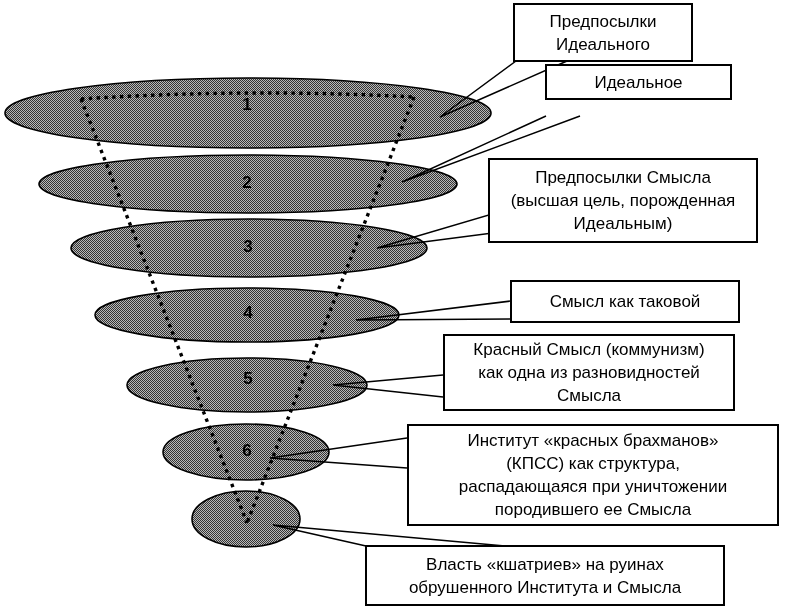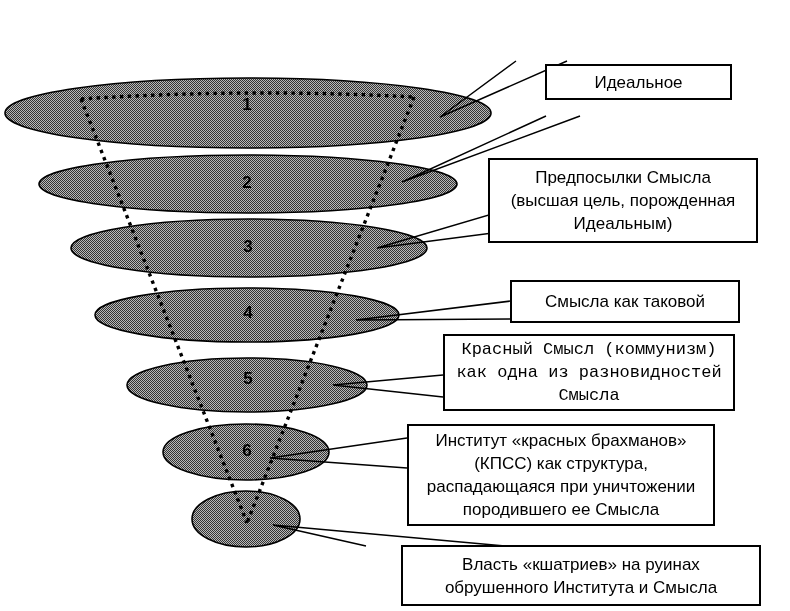--- a/index.html
+++ b/index.html
@@ -94,34 +94,36 @@
 
     <path class="leader" d="M 516 61 L 440 117 L 567 61"></path>
     <path class="leader" d="M 546 116 L 402 182 L 580 116"></path>
     <path class="leader" d="M 516 207 L 377 248 L 516 230"></path>
     <path class="leader" d="M 511 301 L 356 320 L 511 319"></path>
     <path class="leader" d="M 443 375 L 333 385 L 443 397"></path>
     <path class="leader" d="M 407 438 L 270 458 L 407 468"></path>
     <path class="leader" d="M 366 546 L 273 525 L 505 546"></path>
   </svg>
 
+  <div class="callout" style="left:513px; top:3px;   width:180px; height:59px;">Предпосылки
+Идеального</div>
 
   <div class="callout" style="left:545px; top:64px;  width:187px; height:36px;">Идеальное</div>
 
   <div class="callout" style="left:488px; top:158px; width:270px; height:85px;">Предпосылки Смысла
 (высшая цель, порожденная
 Идеальным)</div>
 
-  <div class="callout" style="left:510px; top:280px; width:230px; height:43px;">Смысла как таковой</div>
+  <div class="callout" style="left:510px; top:280px; width:230px; height:43px;">Смысл как таковой</div>
 
-  <div class="callout" style="left:443px; top:334px; width:292px; height:77px;font-family:Liberation Mono, monospace;">Красный Смысл (коммунизм)
+  <div class="callout" style="left:443px; top:334px; width:292px; height:77px;">Красный Смысл (коммунизм)
 как одна из разновидностей
 Смысла</div>
 
-  <div class="callout" style="left:407px; top:424px; width:308px; height:102px;">Институт «красных брахманов»
+  <div class="callout" style="left:407px; top:424px; width:372px; height:102px;">Институт «красных брахманов»
 (КПСС) как структура,
 распадающаяся при уничтожении
 породившего ее Смысла</div>
 
-  <div class="callout" style="left:365px; top:545px; width:360px; height:61px;margin-left:36px;">Власть «кшатриев» на руинах
+  <div class="callout" style="left:365px; top:545px; width:360px; height:61px;">Власть «кшатриев» на руинах
 обрушенного Института и Смысла</div>
 
 </div>
 
 </body></html>

